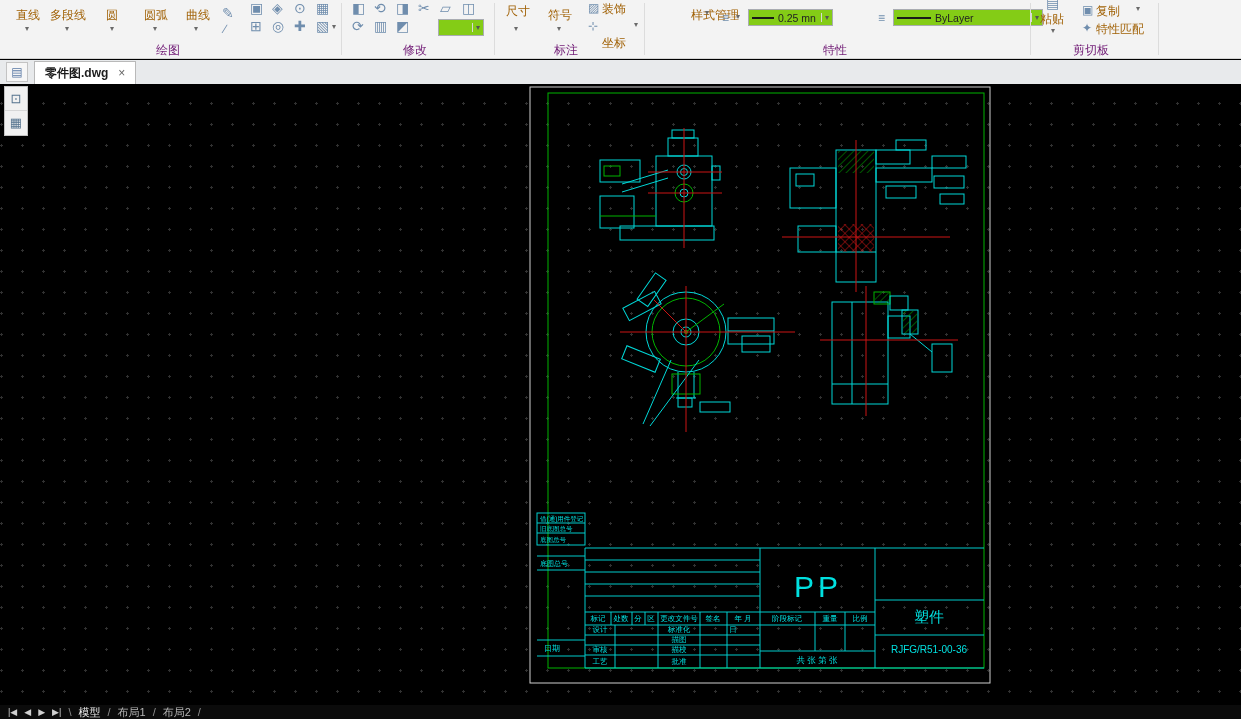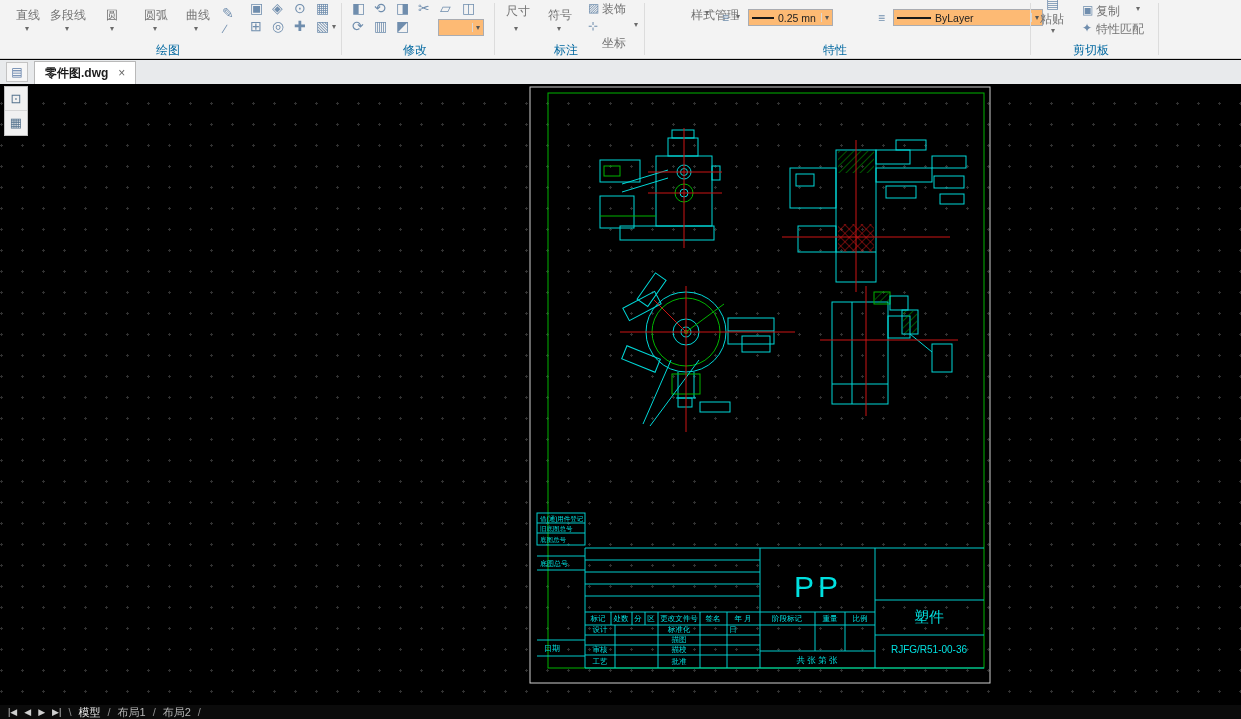--- a/index.html
+++ b/index.html
@@ -2,27 +2,27 @@
 <html><head>
 <meta charset="utf-8">
 <style>
   * { margin:0; padding:0; box-sizing:border-box; }
   body { background:#000; font-family:"Liberation Sans", sans-serif; }
   #app { position:relative; width:1241px; height:719px; overflow:hidden; background:#000; }
 
   
   .ribbon { position:absolute; left:0; top:0; width:1241px; height:59px;
             background:#f3f3f3; border-bottom:1px solid #d4d4d4; overflow:hidden; z-index:5; }
-  .rb-btn { position:absolute; font-size:12px; color:#737373; white-space:nowrap; cursor:default; }
+  .rb-btn { position:absolute; font-size:12px; color:#a16207; white-space:nowrap; cursor:default; }
   .rb-caret { position:absolute; font-size:8px; color:#6a6a6a; line-height:8px; }
   .rb-ico { position:absolute; font-size:14px; color:#6f8dad; line-height:14px; }
   .rb-ico.small { font-size:12px; }
-  .rb-label { position:absolute; top:42px; font-size:12px; color:#0369a1; text-align:center; }
+  .rb-label { position:absolute; top:42px; font-size:12px; color:#701a75; text-align:center; }
   .rb-sep { position:absolute; top:3px; height:52px; width:1px; background:#dcdcdc; }
-  .combo { position:absolute; height:17px; background:#fdba74; border:1px solid #a9acb2;
+  .combo { position:absolute; height:17px; background:#84cc16; border:1px solid #a9acb2;
            display:flex; align-items:center; padding:0 3px; gap:4px; font-size:10.5px; color:#222; }
   .combo .sample { height:2px; background:#1a1a1a; flex:0 0 auto; }
   .combo .val { flex:1 1 auto; overflow:hidden; white-space:nowrap; }
   .combo .dd { font-size:8px; color:#555; border-left:1px solid #d8d8d8; padding-left:3px; }
 
   
   .tabbar { position:absolute; left:0; top:60px; width:1241px; height:24px; background:#e8eaec; }
   .tabbar-icon { position:absolute; left:6px; top:2px; width:22px; height:20px; background:#f6f6f6;
                  border:1px solid #c3c3c3; color:#5a79a5; font-size:12px; text-align:center; line-height:18px; }
   .doc-tab { position:absolute; left:34px; top:1px; height:23px; background:#fff;

